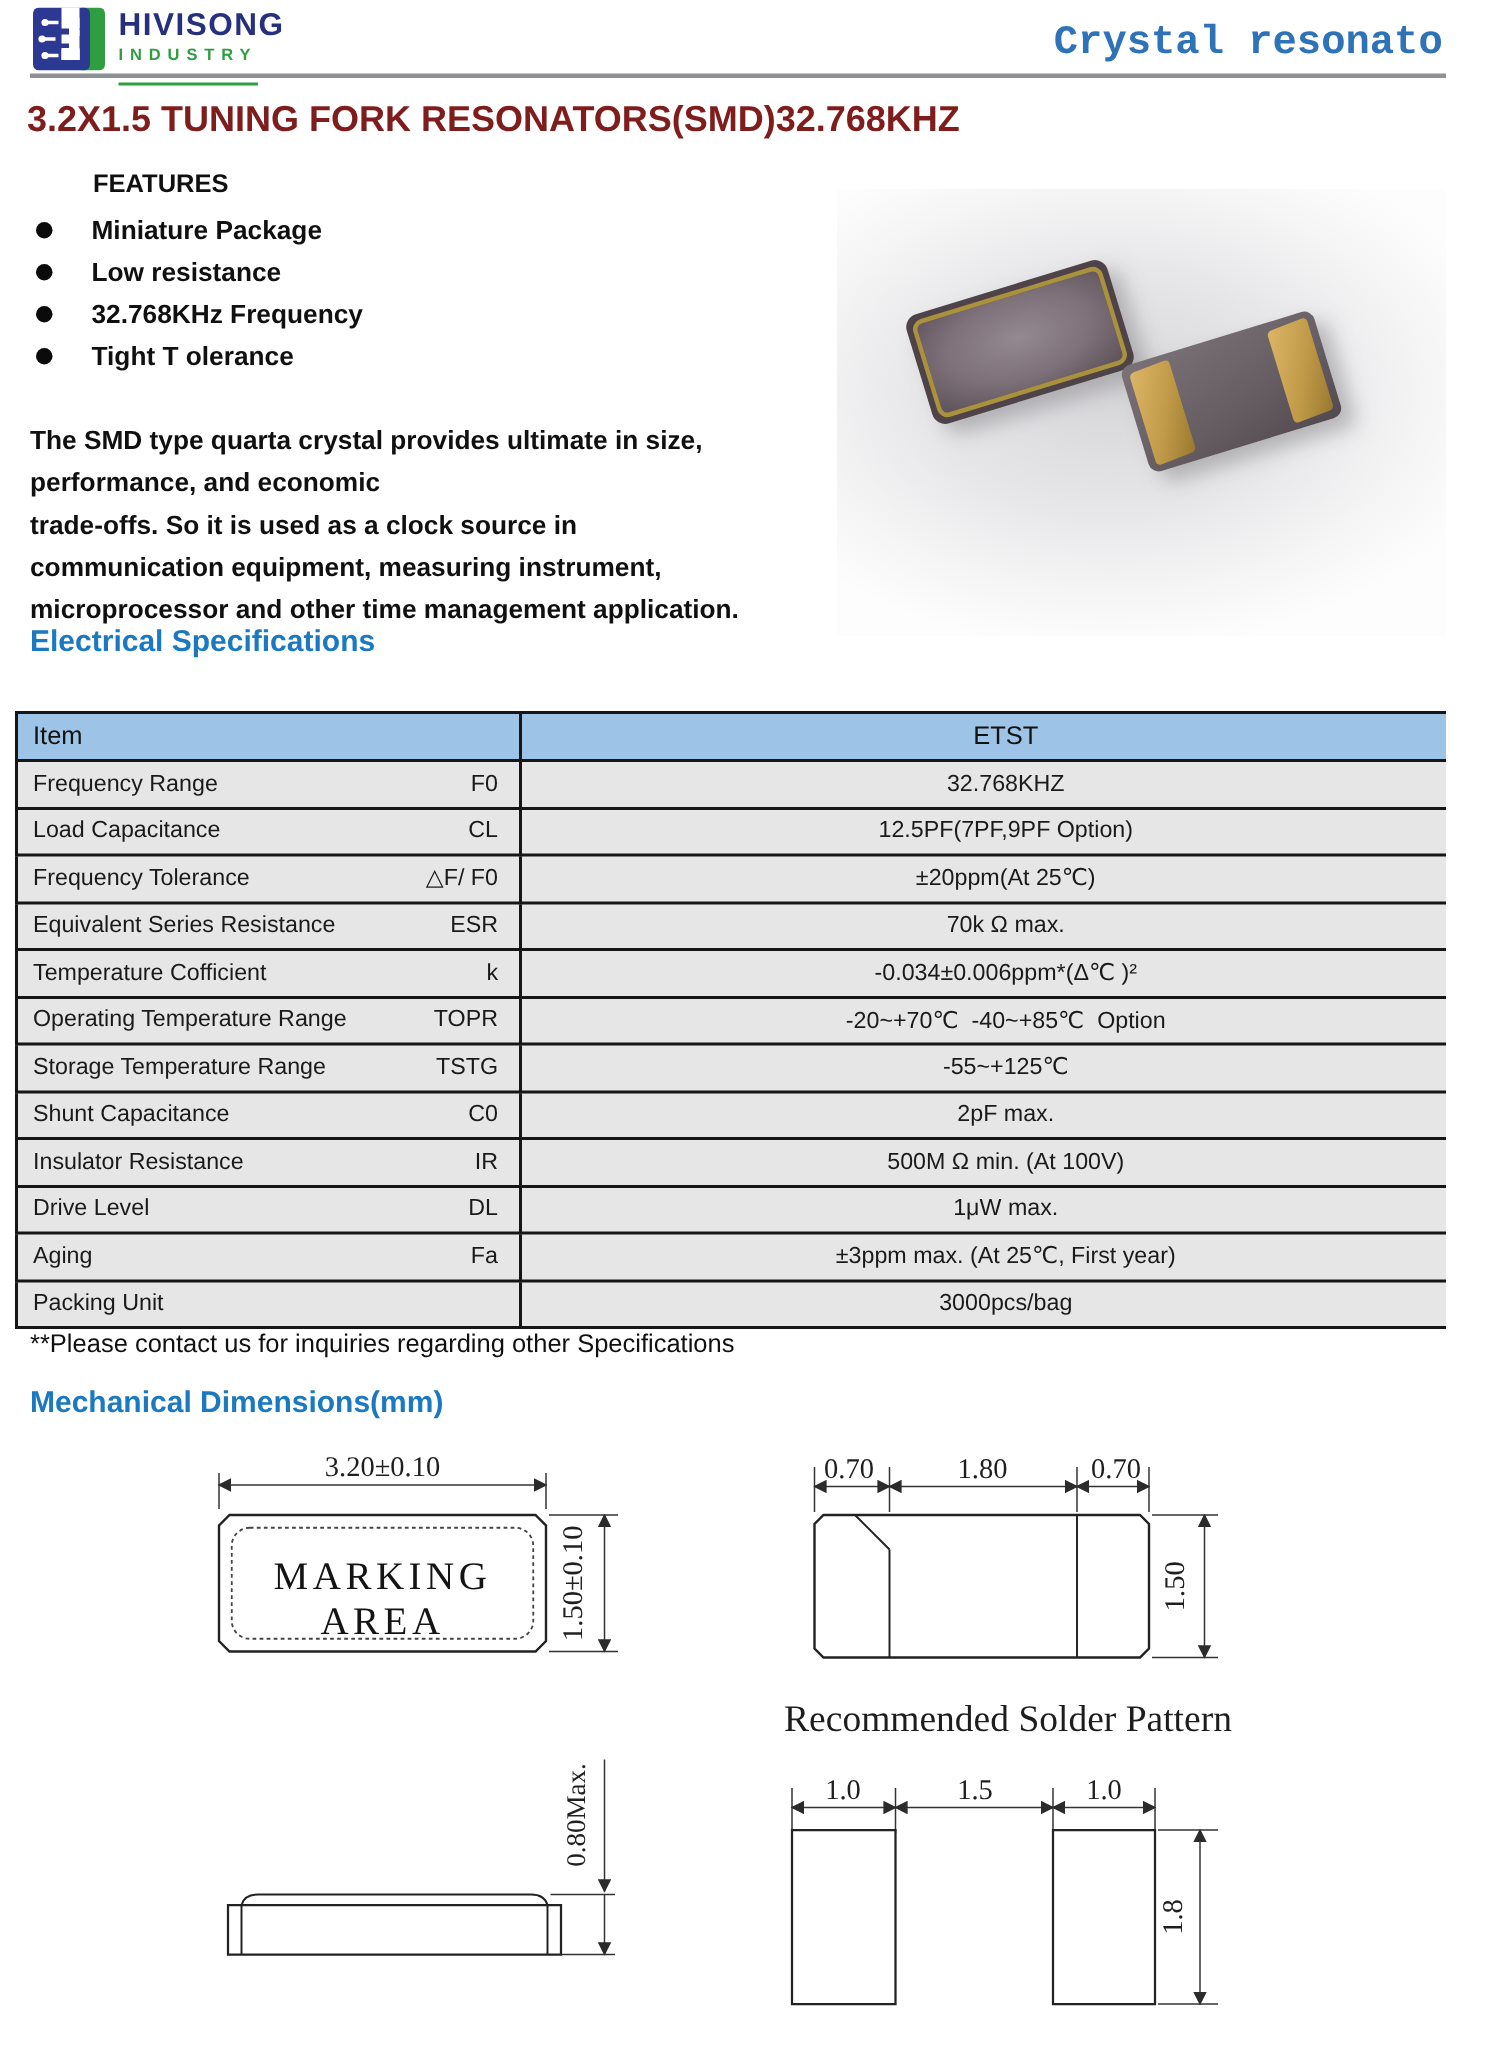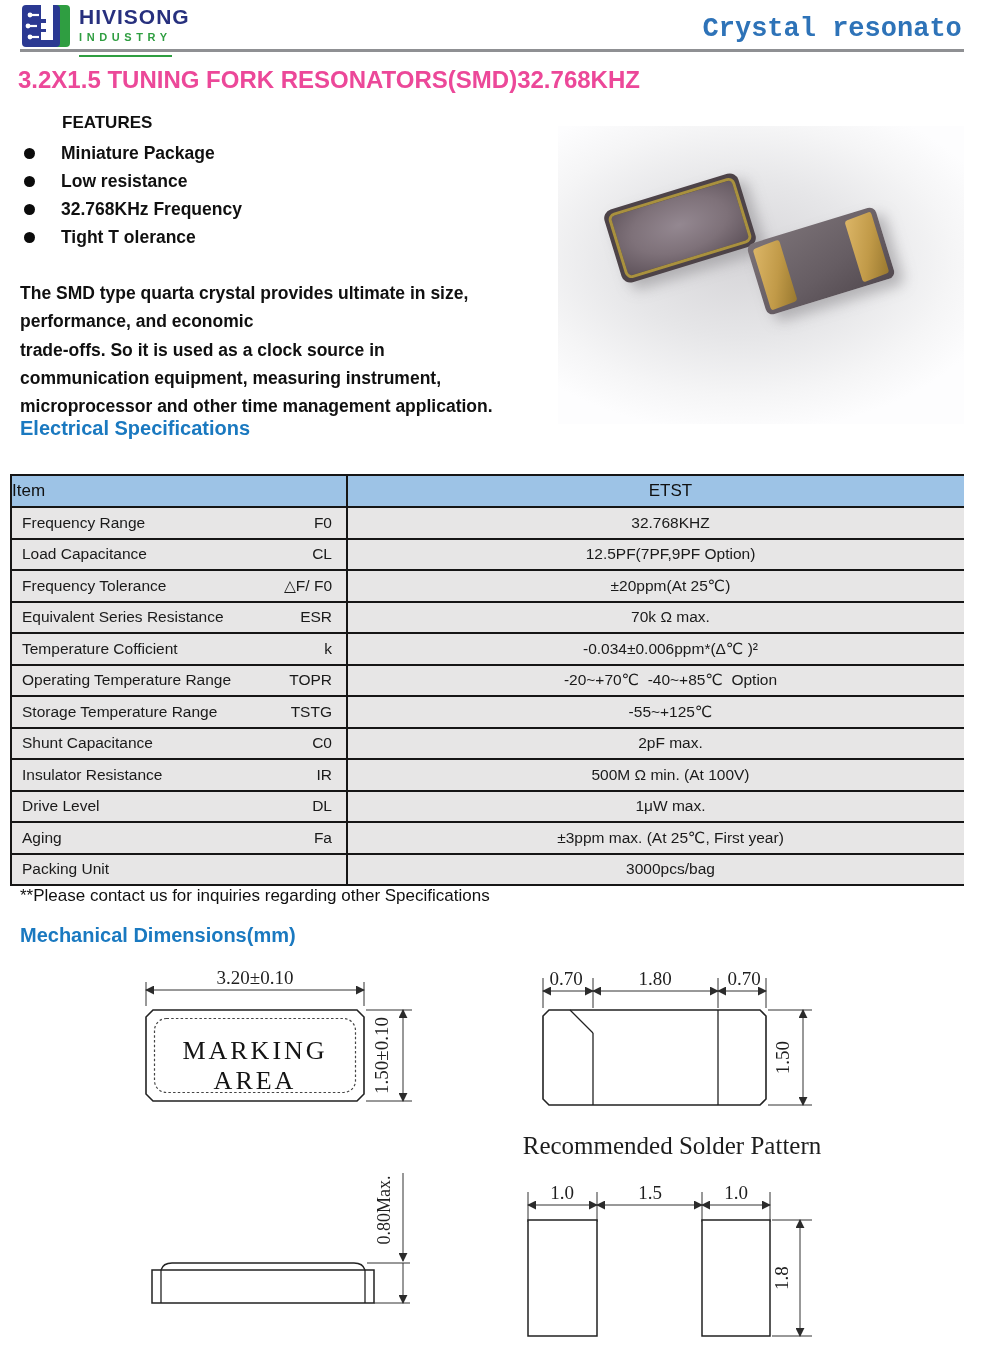--- a/index.html
+++ b/index.html
@@ -12,21 +12,21 @@
   .brand{margin-left:9px;padding-top:2px;}
   .brand-name{font-size:21px;font-weight:bold;color:#27307e;letter-spacing:1px;line-height:20px;}
   .brand-sub{font-size:11px;font-weight:bold;color:#2f9e41;letter-spacing:4.6px;
              border-bottom:2px solid #2f9e41;padding-bottom:12px;margin-top:2px;display:inline-block;}
   .doc-type{position:absolute;left:560px;top:14px;width:418px;text-align:right;
             font-family:"Liberation Mono","DejaVu Sans Mono",monospace;
             font-size:27px;color:#2e73b8;font-weight:bold;}
   .header-rule{position:absolute;left:20px;top:49px;width:958px;height:3px;background:#8f9093;}
 
   
-  .doc-title{position:absolute;left:18px;top:66px;font-size:24px;font-weight:bold;color:#ec4899;}
+  .doc-title{position:absolute;left:18px;top:66px;font-size:24px;font-weight:bold;color:#7f1d1d;}
   .features-heading{position:absolute;left:62px;top:113px;font-size:17px;font-weight:bold;color:#101010;}
   .feature-row{position:absolute;left:24px;display:flex;align-items:center;height:24px;}
   .bullet{width:11px;height:11px;border-radius:50%;background:#0b0b0b;margin-right:26px;flex:none;}
   .feature-label{font-size:17.5px;font-weight:bold;color:#101010;}
 
   .description{position:absolute;left:20px;top:279px;width:600px;
                font-size:17.5px;font-weight:bold;color:#101010;line-height:28.3px;}
 
   .section-heading{position:absolute;left:20px;font-size:20px;font-weight:bold;color:#1a79c0;}
   #elec-heading{top:417px;}
@@ -45,21 +45,21 @@
   .pad{position:absolute;top:5px;bottom:5px;width:28px;border-radius:3px;
        background:linear-gradient(115deg,#dcb667 0%,#c19a48 55%,#98782f 100%);}
   .pad-left{left:5px;transform:skewY(-4deg);}
   .pad-right{right:5px;transform:skewY(-4deg);}
 
   
   .spec-table{position:absolute;left:10px;top:474px;width:985px;border-collapse:collapse;table-layout:fixed;}
   .spec-table col.c1{width:336px;}
   .spec-table th,.spec-table td{border:2px solid #161616;padding:0;}
   .spec-table th{height:30px;background:#9dc3e6;font-size:17px;font-weight:normal;}
-  .spec-table th.h-item{text-align:left;padding-left:0;}
+  .spec-table th.h-item{text-align:left;padding-left:10px;}
   .spec-table th.h-etst{text-align:center;}
   .spec-table td{height:29.5px;background:#e7e6e6;font-size:15.5px;color:#1a1a1a;}
   .cell-item{display:flex;justify-content:space-between;align-items:center;padding:0 14px 0 10px;}
   .td-val{text-align:center;white-space:pre;}
   .footnote{position:absolute;left:20px;top:886px;font-size:17px;font-weight:normal;color:#101010;}
 
   
   .mech-svg{position:absolute;left:0;top:958px;}
   .mech-svg line,.mech-svg path,.mech-svg rect,.mech-svg polygon{vector-effect:non-scaling-stroke;}
   .dim-text{font-family:"Liberation Serif","DejaVu Serif",serif;font-size:19px;fill:#1f1f1f;}

